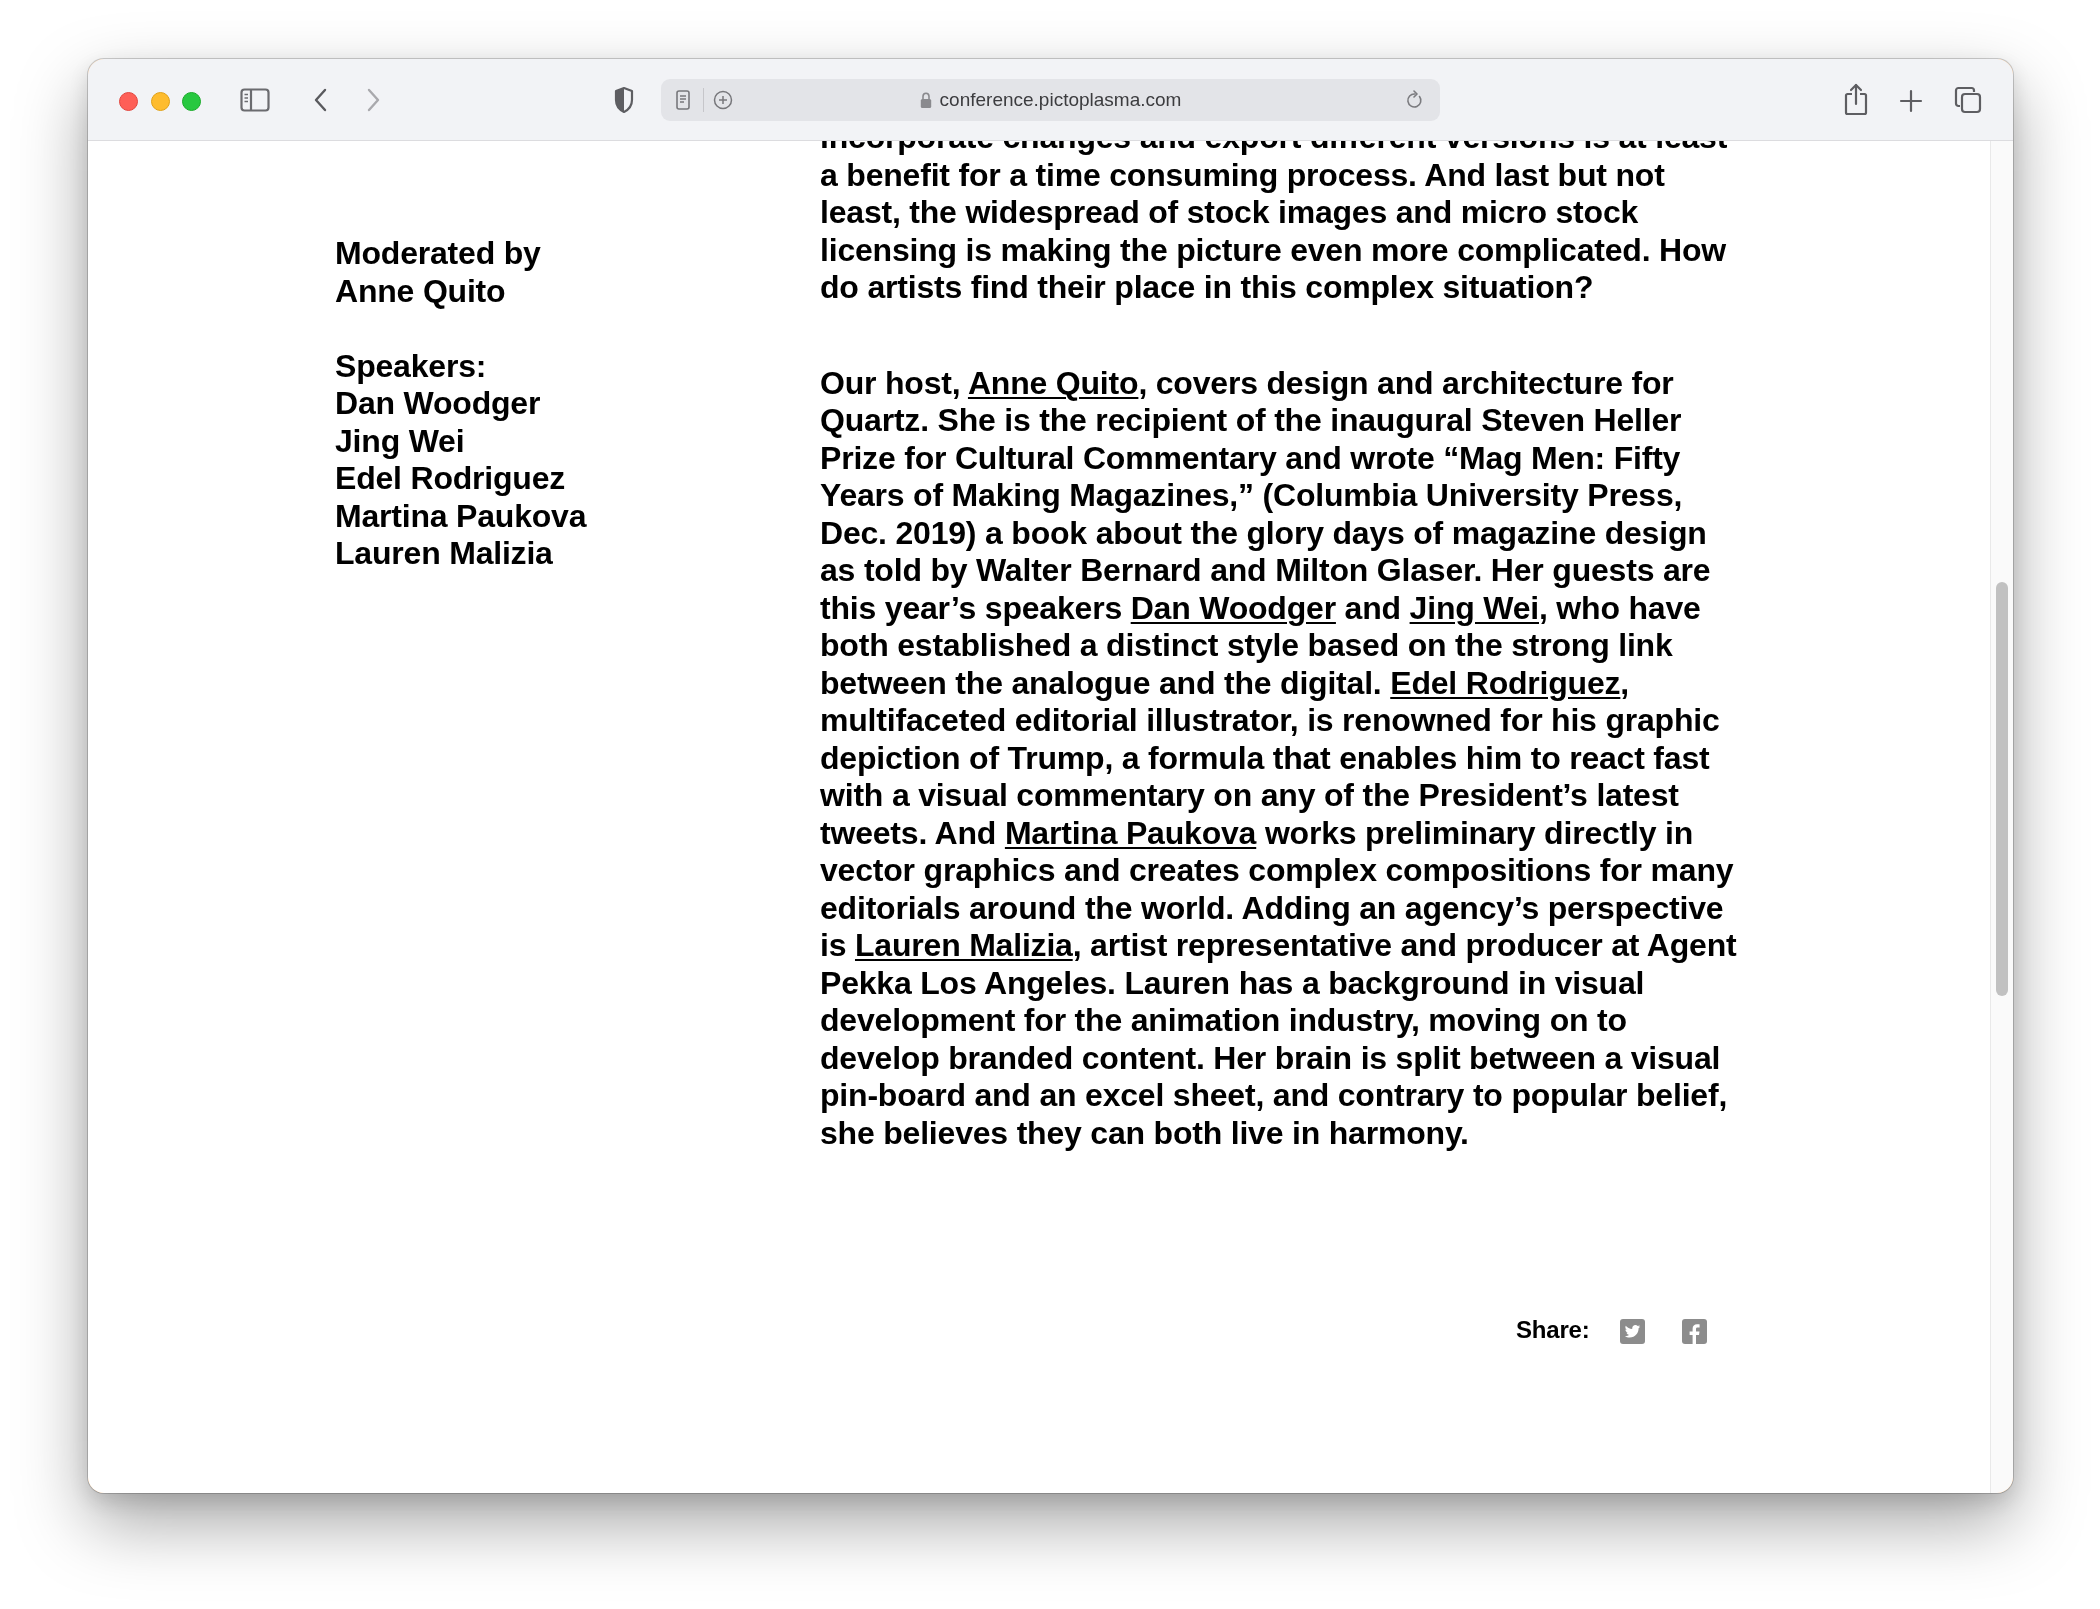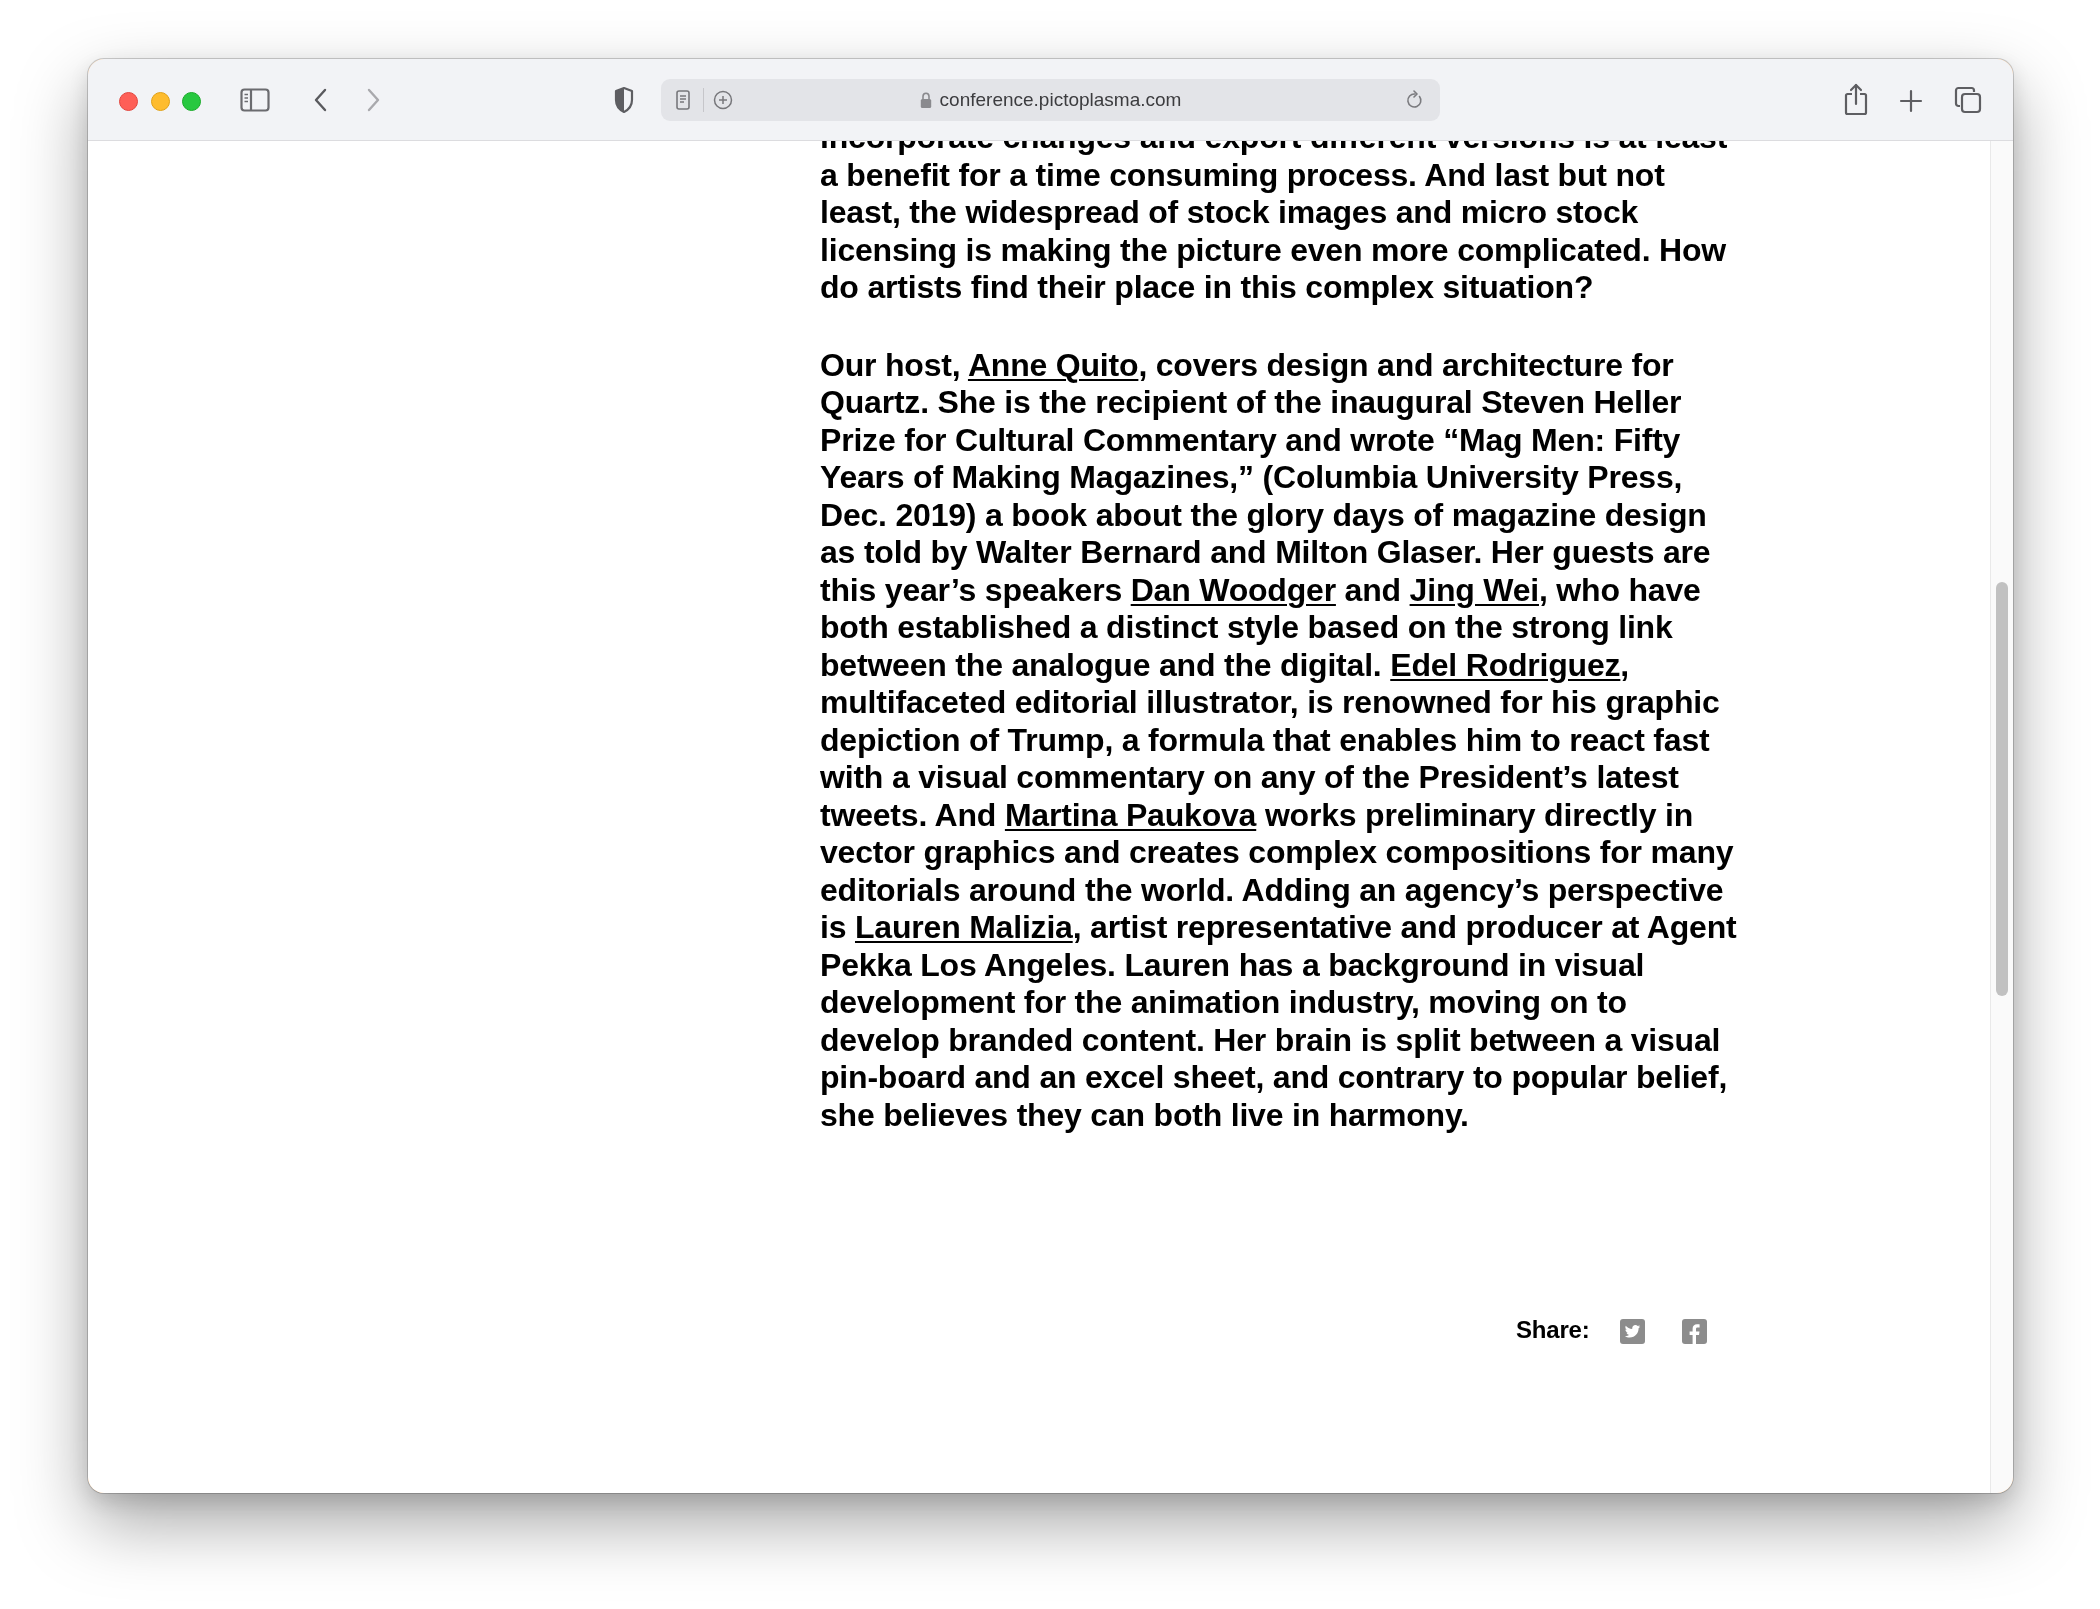--- a/index.html
+++ b/index.html
@@ -80,21 +80,21 @@
     width: 320px;
   }
   .left-col .block { margin: 0; }
   .left-col .gap { height: 37.5px; }
 
   .right-col {
     position: absolute; left: 732px; top: -22px;
     width: 930px;
   }
   .right-col p { margin: 0; }
-  .right-col p + p { margin-top: 40px; }
+  .right-col p + p { margin-top: 58px; }
   .right-col a { color: #000; text-decoration: underline; text-underline-offset: 3px; text-decoration-thickness: 2px; }
 
   .share {
     position: absolute; left: 1428px; top: 1170px;
     display: flex; align-items: center;
     font-size: 24px;
   }
   .share .share-label { margin-right: 30px; }
   .share .social {
     width: 25px; height: 25px; border-radius: 3px;
@@ -190,20 +190,31 @@
     <div class="tb-icon" style="left:1865px; top:26px; width:30px; height:30px;">
       <svg width="28" height="28" viewBox="0 0 28 28">
           <path d="M6 20 H4.5 C3 20 2 19 2 17.5 V4.5 C2 3 3 2 4.5 2 H17.5 C19 2 20 3 20 4.5 V6" fill="none" stroke="#5e5e62" stroke-width="2.2"></path>
           <rect x="8" y="8" width="18" height="18" rx="3" fill="none" stroke="#5e5e62" stroke-width="2.2"></rect>
         </svg>
     </div>
   </div>
 
   <div class="content">
 
+    <div class="left-col txt">
+      <div class="block">Moderated by</div>
+      <div class="block">Anne Quito</div>
+      <div class="gap"></div>
+      <div class="block">Speakers:</div>
+      <div class="block">Dan Woodger</div>
+      <div class="block">Jing Wei</div>
+      <div class="block">Edel Rodriguez</div>
+      <div class="block">Martina Paukova</div>
+      <div class="block">Lauren Malizia</div>
+    </div>
 
     <div class="right-col txt">
       <p>incorporate changes and export different versions is at least a benefit for a time consuming process. And last but not least, the widespread of stock images and micro stock licensing is making the picture even more complicated. How do artists find their place in this complex situation?</p>
       <p><span>Our host, </span><a>Anne Quito</a><span>, covers design and architecture for Quartz. She is the recipient of the inaugural Steven Heller Prize for Cultural Commentary and wrote “Mag Men: Fifty Years of Making Magazines,” (Columbia University Press, Dec. 2019) a book about the glory days of magazine design as told by Walter Bernard and Milton Glaser. Her guests are this year’s speakers </span><a>Dan Woodger</a><span> and </span><a>Jing Wei</a><span>, who have both established a distinct style based on the strong link between the analogue and the digital. </span><a>Edel Rodriguez</a><span>, multifaceted editorial illustrator, is renowned for his graphic depiction of Trump, a formula that enables him to react fast with a visual commentary on any of the President’s latest tweets. And </span><a>Martina Paukova</a><span> works preliminary directly in vector graphics and creates complex compositions for many editorials around the world. Adding an agency’s perspective is </span><a>Lauren Malizia</a><span>, artist representative and producer at Agent Pekka Los Angeles. Lauren has a background in visual development for the animation industry, moving on to develop branded content. Her brain is split between a visual pin-board and an excel sheet, and contrary to popular belief, she believes they can both live in harmony.</span></p>
     </div>
 
     <div class="share txt">
       <span class="share-label">Share:</span>
       <span class="social">
         <svg width="17" height="14" viewBox="0 0 24 20">

